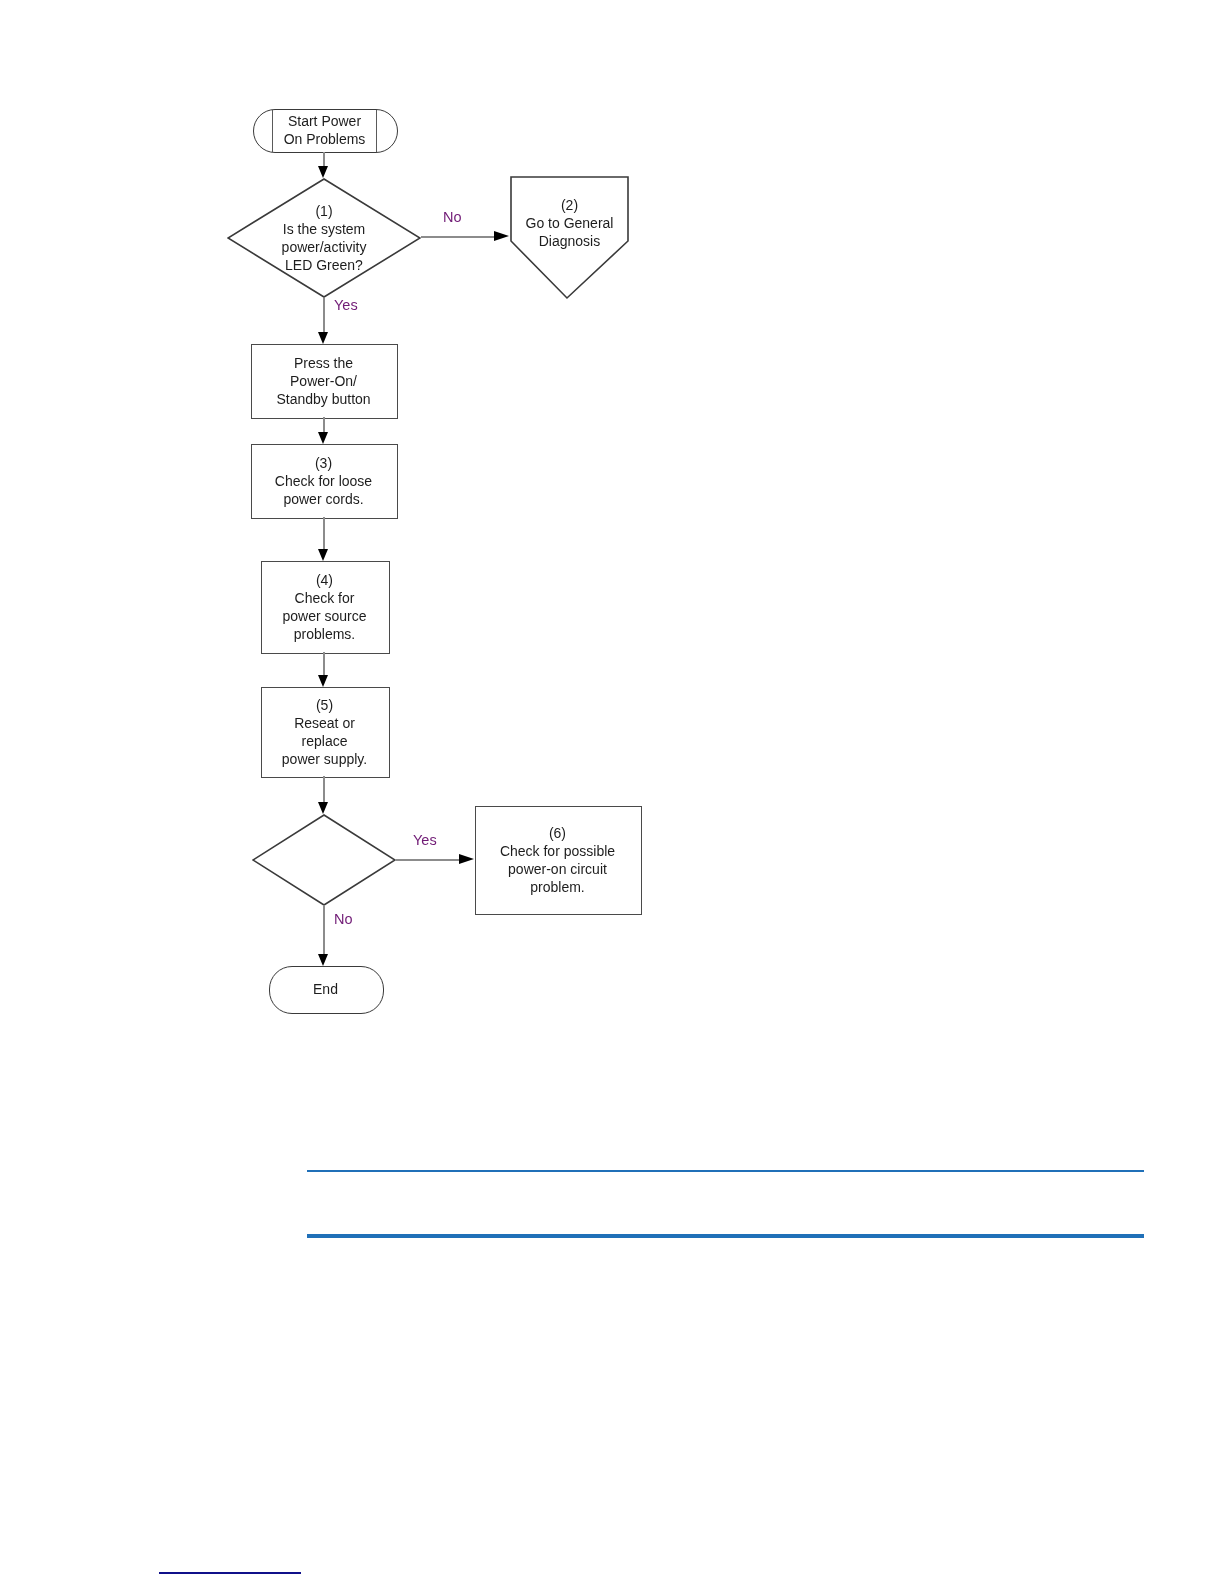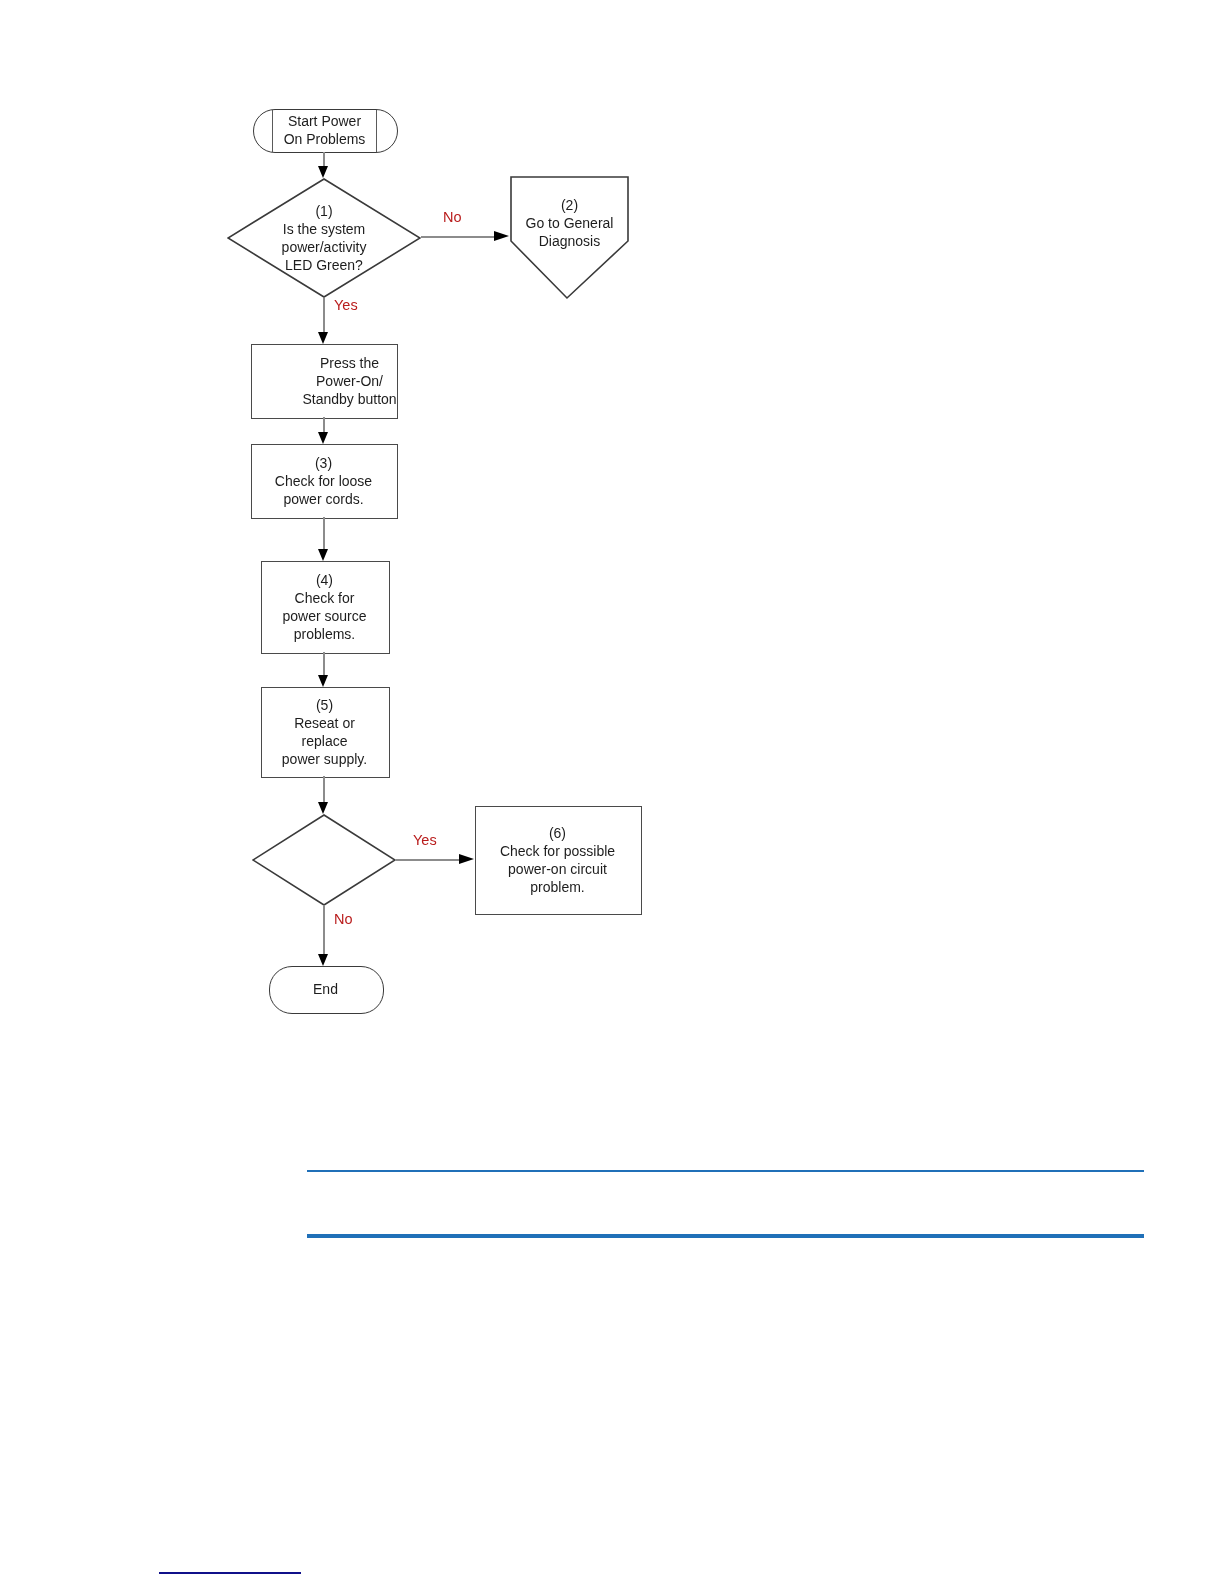--- a/index.html
+++ b/index.html
@@ -35,21 +35,21 @@
     border-right:5.5px solid transparent;
     border-top:12px solid #000;
   }
   .arrow-right{
     position:absolute;width:0;height:0;
     border-top:5.5px solid transparent;
     border-bottom:5.5px solid transparent;
     border-left:15px solid #000;
   }
   .edge-label{
-    position:absolute;font-size:14.5px;color:#b91c1c;
+    position:absolute;font-size:14.5px;color:#701a75;
   }
   .poly{fill:#ffffff;stroke:#3a3a3a;stroke-width:1.6;}
   .rule-thin{position:absolute;height:2px;background:#2070b8;}
   .rule-thick{position:absolute;height:4px;background:#2070b8;}
   .rule-navy{position:absolute;height:2px;background:#10108a;}
 </style>
 </head>
 <body>
 
 <div id="page">
@@ -81,21 +81,21 @@
   </svg>
   <div class="abs node-text" style="left:478px;top:190px;width:119px;height:66px;">(2)
 Go to General
 Diagnosis</div>
 
   <div class="vline" style="left:291px;top:298px;height:35px;"></div>
   <div class="arrow-down" style="left:286px;top:332px;"></div>
   <div class="edge-label" style="left:302px;top:297px;">Yes</div>
 
   <div class="rect-node" style="left:219px;top:344px;width:145px;height:73px;"></div>
-  <div class="abs node-text" style="left:219px;top:344px;width:145px;height:73px;padding-left:26px;">Press the
+  <div class="abs node-text" style="left:219px;top:344px;width:145px;height:73px;">Press the
 Power-On/
 Standby button</div>
 
   <div class="vline" style="left:291px;top:417px;height:17px;"></div>
   <div class="arrow-down" style="left:286px;top:432px;"></div>
 
   <div class="rect-node" style="left:219px;top:444px;width:145px;height:73px;"></div>
   <div class="abs node-text" style="left:219px;top:444px;width:145px;height:73px;">(3)
 Check for loose
 power cords.</div>

